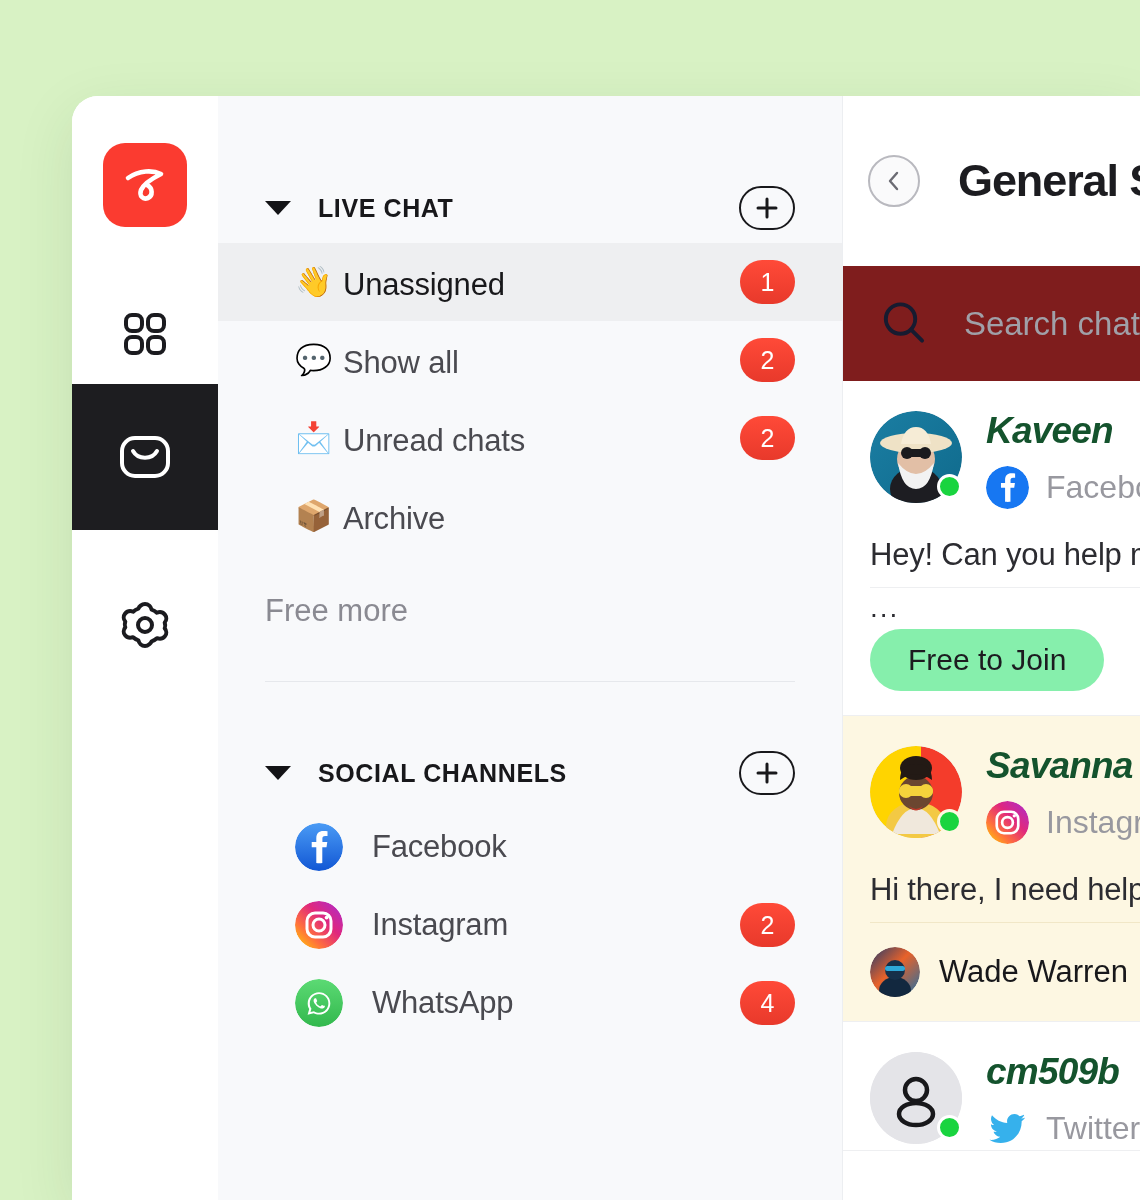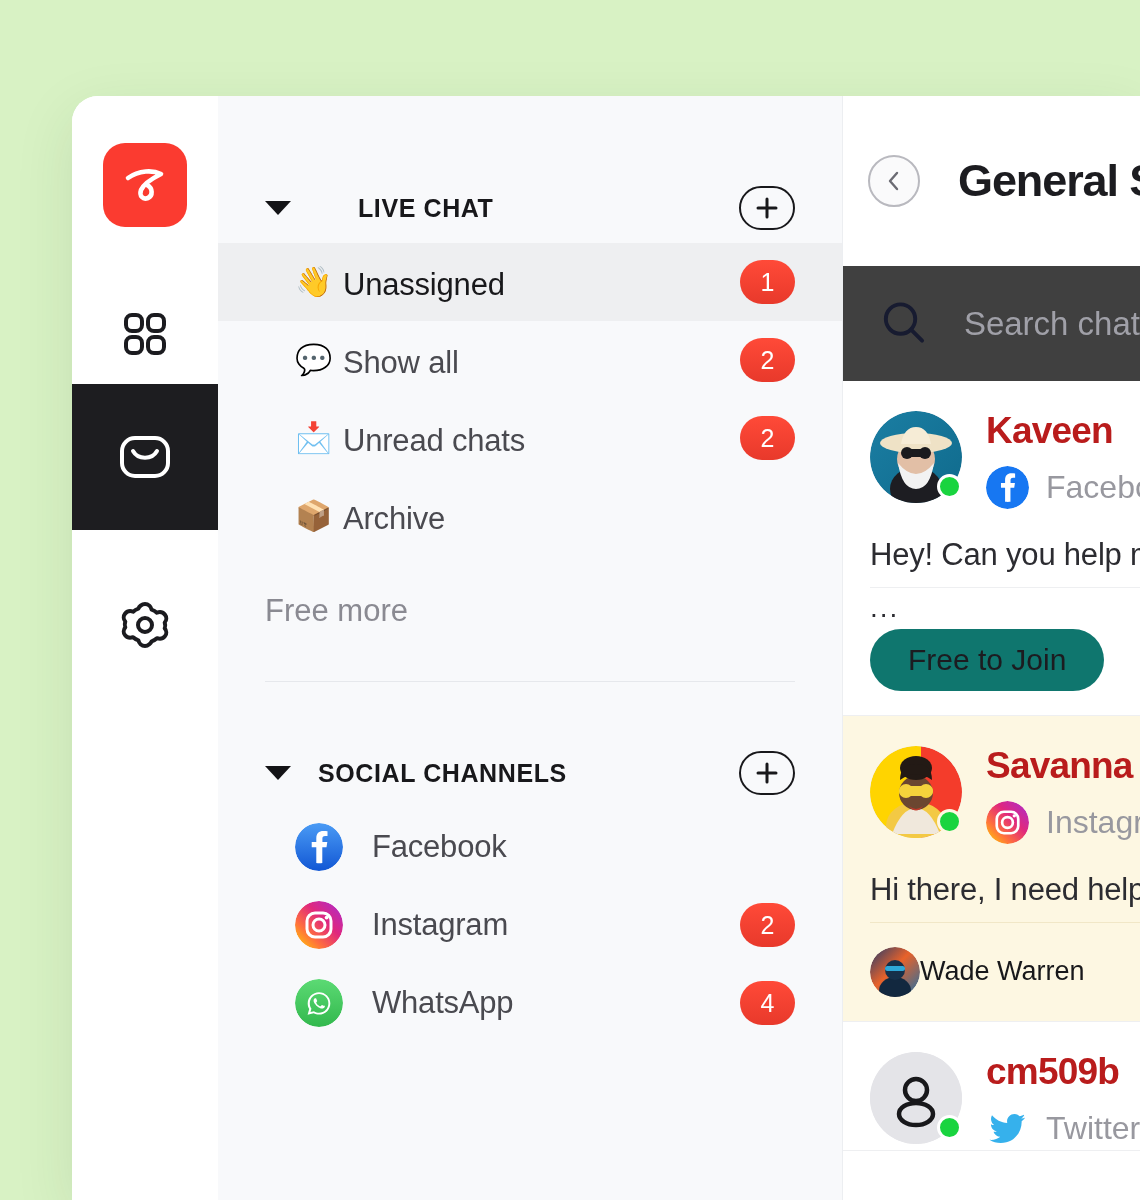--- a/index.html
+++ b/index.html
@@ -84,21 +84,21 @@
     color: #1c1c20;
     padding: 62px 0 0 47px;
   }
 
   .section-head {
     display: flex;
     align-items: center;
     padding: 0 47px 0 47px;
     height: 70px;
   }
-  #live-chat-section { margin-top: 77px; gap: 40px; }
+  #live-chat-section { margin-top: 77px; }
   #social-section { margin-top: 56px; }
 
   .caret {
     width: 0; height: 0;
     border-left: 13px solid transparent;
     border-right: 13px solid transparent;
     border-top: 14px solid #131316;
     margin-right: 27px;
   }
   .section-label {
@@ -220,21 +220,21 @@
     font-size: 45px;
     font-weight: bold;
     letter-spacing: -1.1px;
     color: #1c1c20;
     margin-left: 38px;
     white-space: nowrap;
   }
 
   #search-bar {
     height: 115px;
-    background: #404040;
+    background: #7f1d1d;
     display: flex;
     align-items: center;
     padding-left: 35px;
   }
   #search-placeholder {
     font-size: 33px;
     color: #a0a0a8;
     margin-left: 33px;
     white-space: nowrap;
   }
@@ -271,24 +271,25 @@
     border-radius: 50%;
     background: #19d43f;
     border: 3px solid #fff;
   }
   .chat-item.highlight .status-dot { border-color: #fdf7e2; }
 
   .chat-meta { margin-left: 24px; min-width: 0; }
   .chat-name {
     font-size: 37px;
     font-weight: bold;
-    color: #b91c1c;
+    color: #14532d;
     letter-spacing: -.8px;
     white-space: nowrap;
     line-height: 1.1;
+    font-style: italic;
   }
   .chat-src {
     display: flex;
     align-items: center;
     margin-top: 14px;
   }
   .src-ico {
     width: 43px;
     height: 43px;
     flex: 0 0 43px;
@@ -318,42 +319,43 @@
   .chat-item.highlight .chat-sub { border-top-color: #f1e7c7; }
 
   .ellipsis { font-size: 28px; color: #2c2c31; line-height: .7; letter-spacing: 2px; }
 
   .tag-pill {
     display: inline-flex;
     align-items: center;
     justify-content: center;
     height: 62px;
     border-radius: 31px;
-    background: #0f766e;
+    background: #86efac;
     color: #1c1c20;
     font-size: 30px;
     padding: 0 38px;
     margin-top: 12px;
   }
 
   .assignee {
     display: flex;
     align-items: center;
     margin-top: 14px;
   }
   .assignee-av {
     width: 50px;
     height: 50px;
     flex: 0 0 50px;
     border-radius: 50%;
     overflow: hidden;
   }
   .assignee-name {
-    font-size: 27px;
+    font-size: 31px;
     color: #18181b;
+    margin-left: 19px;
     white-space: nowrap;
   }
 </style>
 </head>
 <body>
 
 <svg width="0" height="0" style="position:absolute" aria-hidden="true">
   <defs>
     <linearGradient id="ig-grad" x1="0" y1="1" x2="1" y2="0">
       <stop offset="0%" stop-color="#ffd600"></stop>

